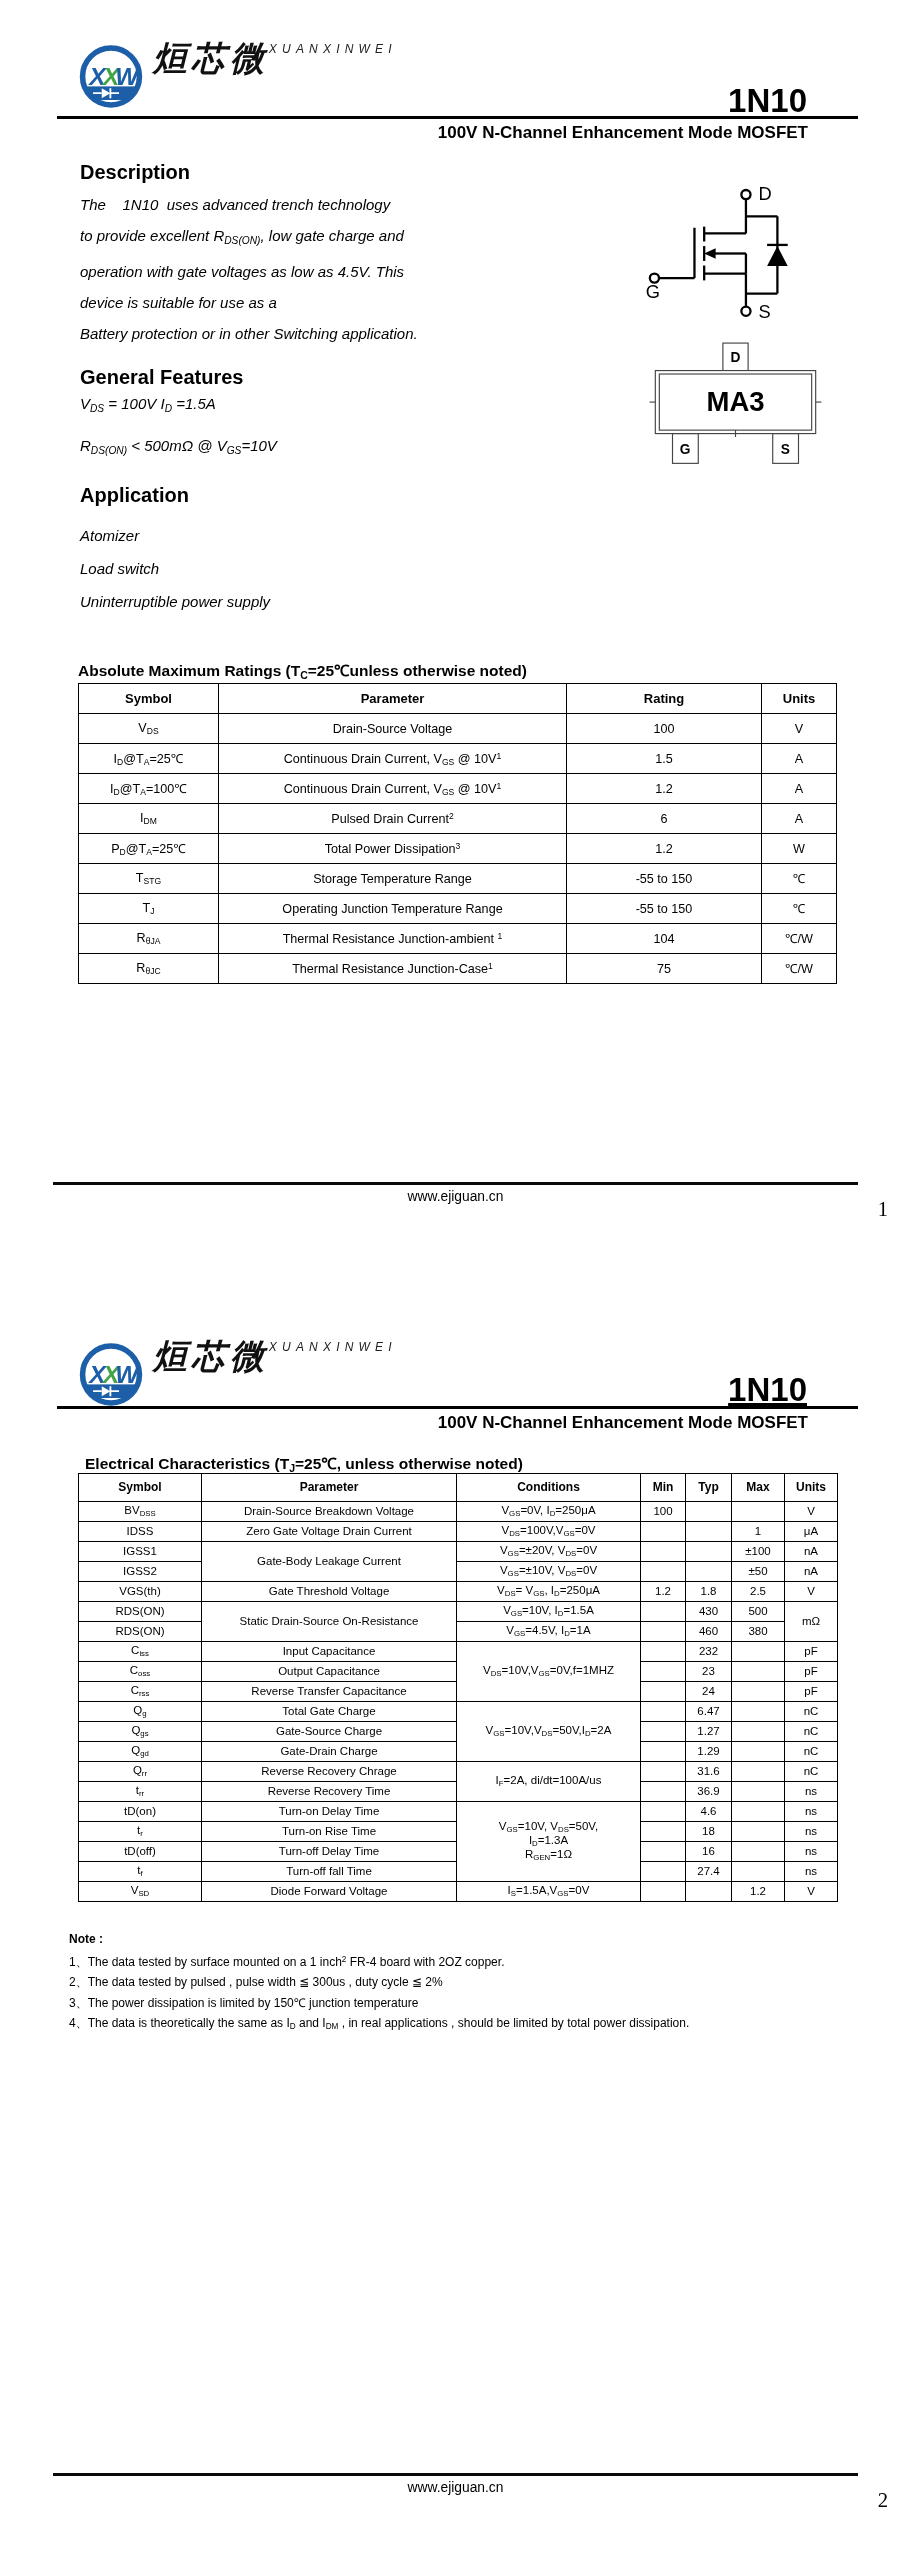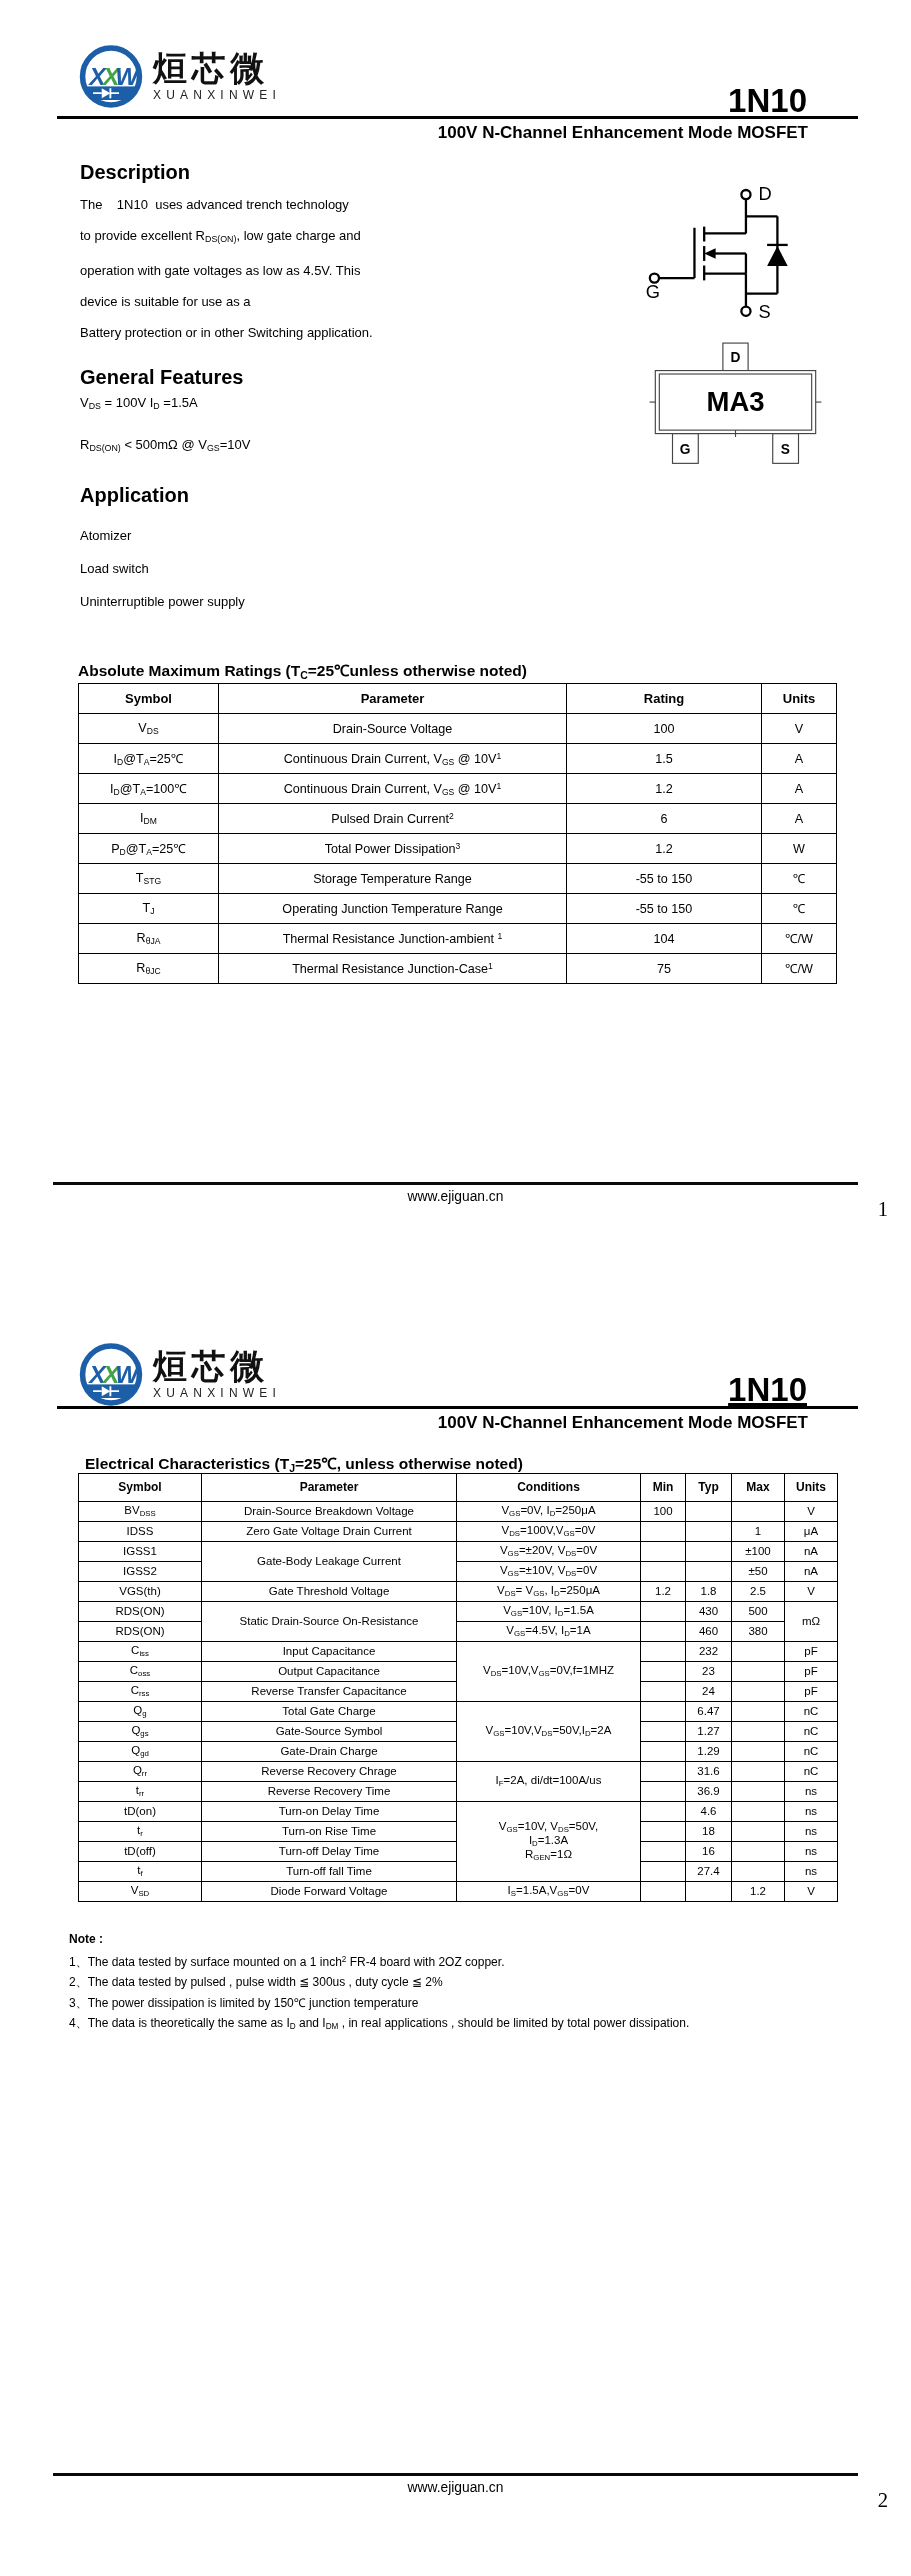--- a/index.html
+++ b/index.html
@@ -8,29 +8,29 @@
     background:#ffffff; color:#000;
     font-family:"Liberation Sans", sans-serif;
     overflow:hidden;
   }
   .page { position:absolute; left:0; width:911px; height:1288px; }
   #page-1 { top:0; }
   #page-2 { top:1288px; }
 
   
   .logo { position:absolute; display:flex; align-items:flex-start; gap:8px; }
-  .logo-texts { display:flex; flex-direction:column; margin-top:11px; }
+  .logo-texts { display:flex; margin-top:1px;font-style:italic; }
   .logo-cn { font-size:34px; font-weight:bold; letter-spacing:4.6px; line-height:36px; color:#111; }
   .logo-en { font-size:12px; letter-spacing:5.2px; color:#222; margin-top:2.3px; }
   .part-number { position:absolute; right:104px; font-size:33px; font-weight:bold; line-height:30px; }
   .h-rule { position:absolute; left:57px; right:53px; height:3.4px; background:#000; }
   .subtitle { position:absolute; right:103px; font-size:17px; font-weight:bold; }
 
   .sec-h { position:absolute; font-weight:bold; font-size:20px; }
-  .body-block { position:absolute; font-size:13px; }
+  .body-block { position:absolute; font-size:15px;font-style:italic; }
   .pre { white-space:pre-wrap; }
 
   
   .tbl { border-collapse:collapse; table-layout:fixed; border:1.7px solid #000; }
   .tbl th, .tbl td { border:1.1px solid #000; text-align:center; vertical-align:middle; padding:0 2.3px; font-weight:normal; }
   .tbl th { font-weight:bold; }
   .abs { font-size:12.6px; }
   .abs th { font-size:13px; }
   .abs tr { height:30px; }
   .elec { font-size:11.5px; }
@@ -371,21 +371,21 @@
             <td>Q<sub>g</sub></td>
             <td>Total Gate Charge</td>
             <td rowspan="3">V<sub>GS</sub>=10V,V<sub>DS</sub>=50V,I<sub>D</sub>=2A</td>
             <td></td>
             <td>6.47</td>
             <td></td>
             <td>nC</td>
           </tr>
       <tr>
             <td>Q<sub>gs</sub></td>
-            <td>Gate-Source Symbol</td>
+            <td>Gate-Source Charge</td>
             <td></td>
             <td>1.27</td>
             <td></td>
             <td>nC</td>
           </tr>
       <tr>
             <td>Q<sub>gd</sub></td>
             <td>Gate-Drain Charge</td>
             <td></td>
             <td>1.29</td>

